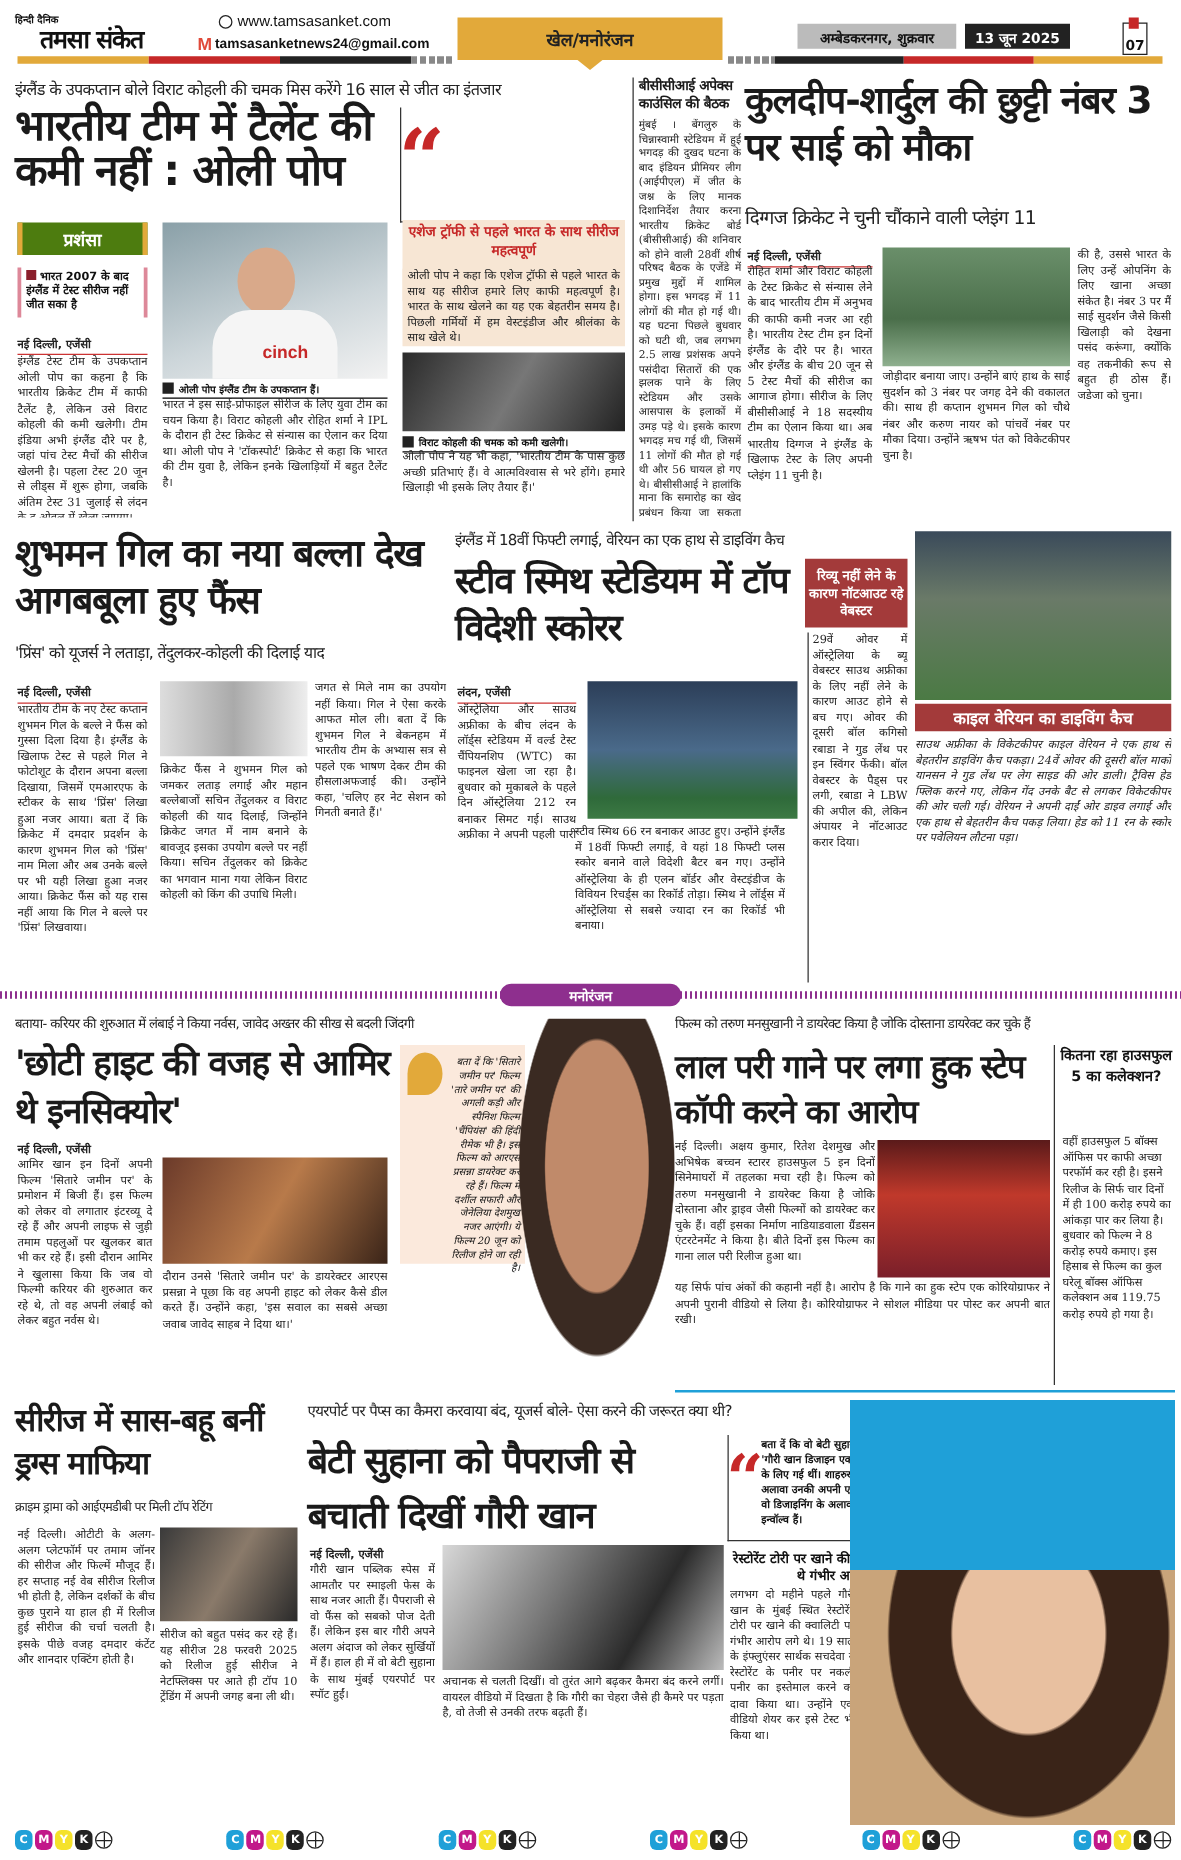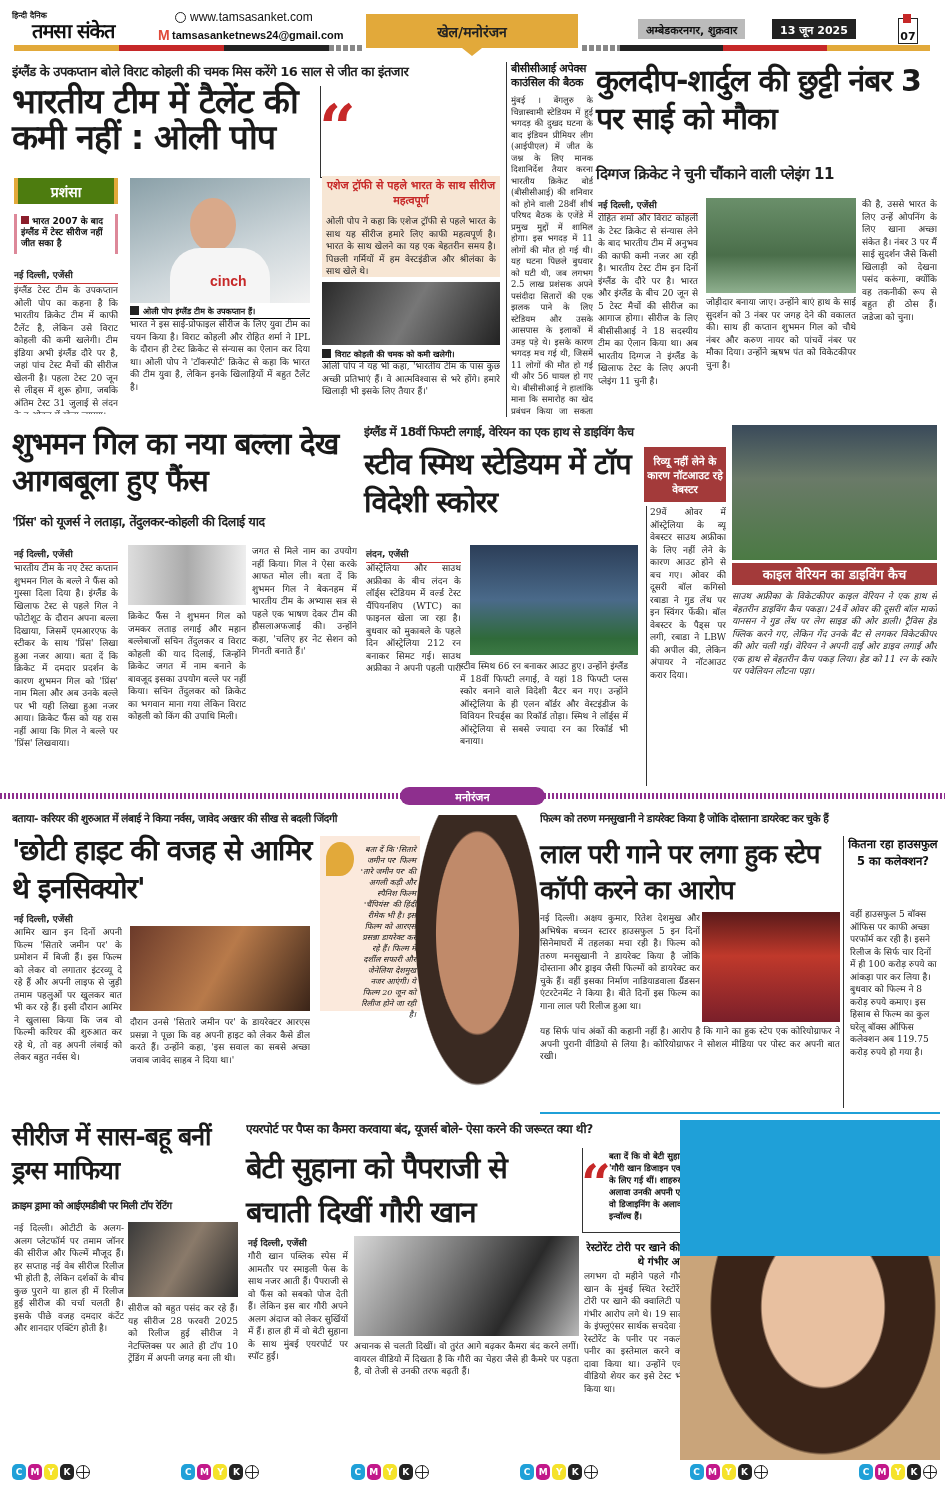--- a/index.html
+++ b/index.html
@@ -1,19 +1,19 @@
 <!DOCTYPE html>
 <html><head>
 <meta charset="utf-8">
 <style>
 *{box-sizing:border-box;margin:0;padding:0}
 body{width:945px;height:1488px;background:#fff;font-family:"DejaVu Sans",sans-serif;color:#111;position:relative;overflow:hidden}
 .abs{position:absolute}
 .hl{font-family:"DejaVu Sans",sans-serif;font-weight:bold;color:#1a1a1a;letter-spacing:-1px;line-height:1.05}
-.kicker{font-family:"DejaVu Sans",sans-serif;font-weight:bold;color:#222;letter-spacing:-0.5px}
+.kicker{font-family:"DejaVu Sans",sans-serif;font-weight:normal;color:#222;letter-spacing:-0.5px}
 .body{font-family:"DejaVu Serif",serif;font-size:9px;line-height:12.5px;color:#222;text-align:justify;overflow:hidden}
 .dateline{font-family:"DejaVu Sans",sans-serif;font-size:9px;font-weight:bold;color:#222;border-bottom:1px solid #c33;padding-bottom:2px}
 .photo{background:linear-gradient(135deg,#5b6b7a,#2e3a44);overflow:hidden}
 .caption{font-size:8px;font-weight:bold;border-bottom:1px solid #000;padding:2px 0}
 .caption:before{content:"";display:inline-block;width:9px;height:9px;background:#222;margin-right:4px;vertical-align:-1px}
 .stripe{height:6px;display:flex}
 .cmyk{display:flex;gap:2px;align-items:center}
 .cmyk span{width:14px;height:16px;border-radius:5px;font-size:9px;font-weight:bold;color:#fff;display:flex;align-items:center;justify-content:center}
 .reg{width:14px;height:14px;border:1.5px solid #222;border-radius:50%;position:relative}
 .reg:before{content:"";position:absolute;left:50%;top:0;bottom:0;border-left:1.5px solid #222}
@@ -28,21 +28,21 @@
   <div class="abs" style="left:12px;top:9px;font-size:8px;font-weight:bold">हिन्दी दैनिक</div>
   <div class="abs" style="left:32px;top:17px;font-size:20px;font-weight:bold;letter-spacing:-1px">तमसा संकेत</div>
   <div class="abs" style="left:175px;top:12px;width:11px;height:11px;border:1.5px solid #222;border-radius:50%"></div>
   <div class="abs" style="left:190px;top:10px;font-size:12px;font-weight:normal;font-family:'Liberation Sans',sans-serif">www.tamsasanket.com</div>
   <div class="abs" style="left:158px;top:27px;font-size:14px;font-weight:bold;color:#e04a3a;font-family:'Liberation Sans',sans-serif">M</div>
   <div class="abs" style="left:172px;top:29px;font-size:11px;font-weight:bold;font-family:'Liberation Sans',sans-serif">tamsasanketnews24@gmail.com</div>
   <div class="abs" style="left:366px;top:14px;width:212px;height:34px;background:#e2a93a;display:flex;align-items:center;justify-content:center">
     <span style="font-size:14px;font-weight:bold;color:#222">खेल/मनोरंजन</span>
   </div>
   <div class="abs" style="left:462px;top:48px;width:0;height:0;border-left:10px solid transparent;border-right:10px solid transparent;border-top:8px solid #e2a93a"></div>
-  <div class="abs" style="left:638px;top:19px;background:#bbb;padding:3px 8px;font-size:11px;font-weight:bold;height:20px">अम्बेडकरनगर, शुक्रवार</div>
+  <div class="abs" style="left:638px;top:19px;background:#bbb;padding:3px 18px;font-size:11px;font-weight:bold;height:20px">अम्बेडकरनगर, शुक्रवार</div>
   <div class="abs" style="left:772px;top:19px;background:#222;color:#fff;padding:3px 8px;font-size:11px;font-weight:bold;height:20px">13 जून 2025</div>
   <div class="abs" style="left:898px;top:18px;width:20px;height:26px;border:1.5px solid #222;display:flex;align-items:flex-end;justify-content:center">
     <span style="font-size:11px;font-weight:bold">07</span>
   </div>
   <div class="abs" style="left:903px;top:14px;width:8px;height:9px;background:#c62828"></div>
   <div class="abs stripe" style="left:14px;top:45px;width:350px">
     <div style="flex:1;background:#e2a93a"></div>
       <div style="flex:1;background:#c62828"></div>
       <div style="flex:1;background:#222"></div>
       <div style="width:35px;background:repeating-linear-gradient(90deg,#888 0 5px,#fff 5px 7px)"></div>

